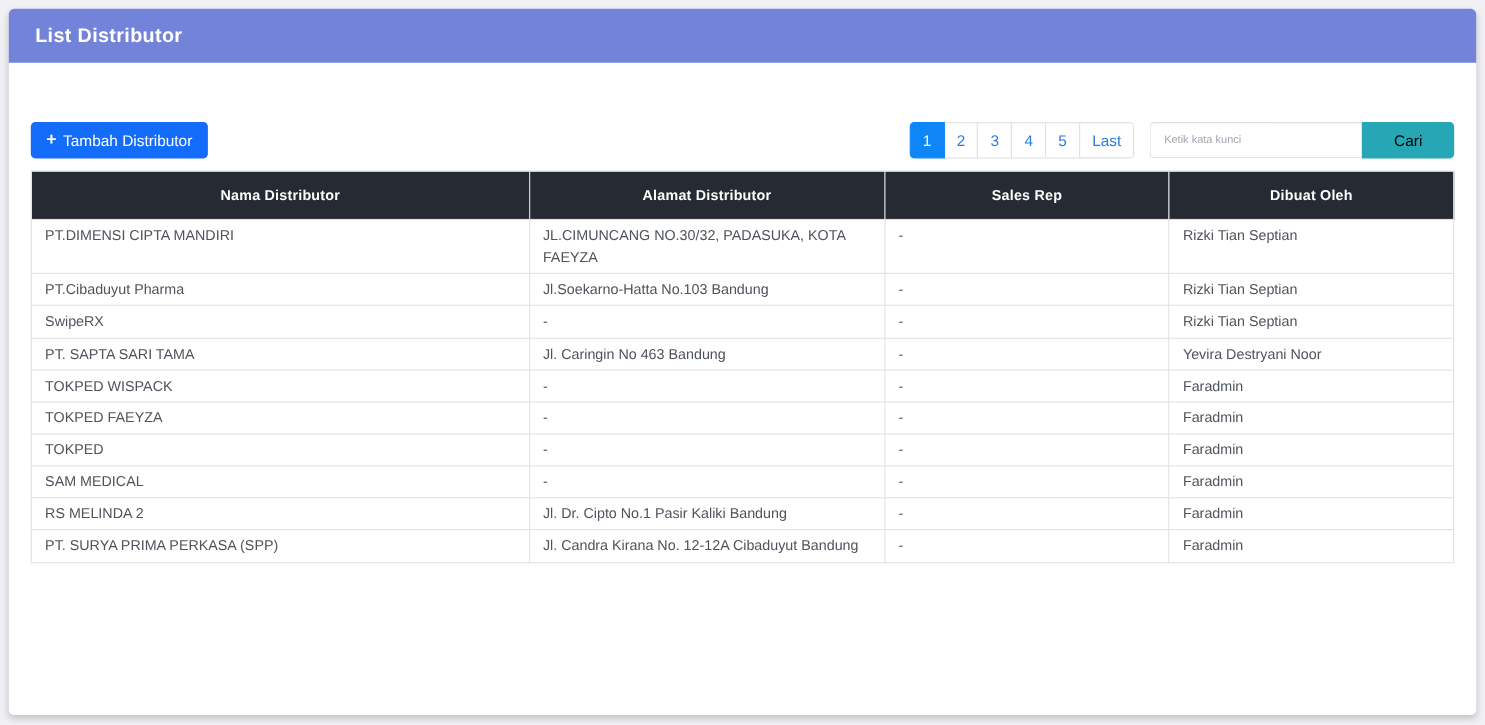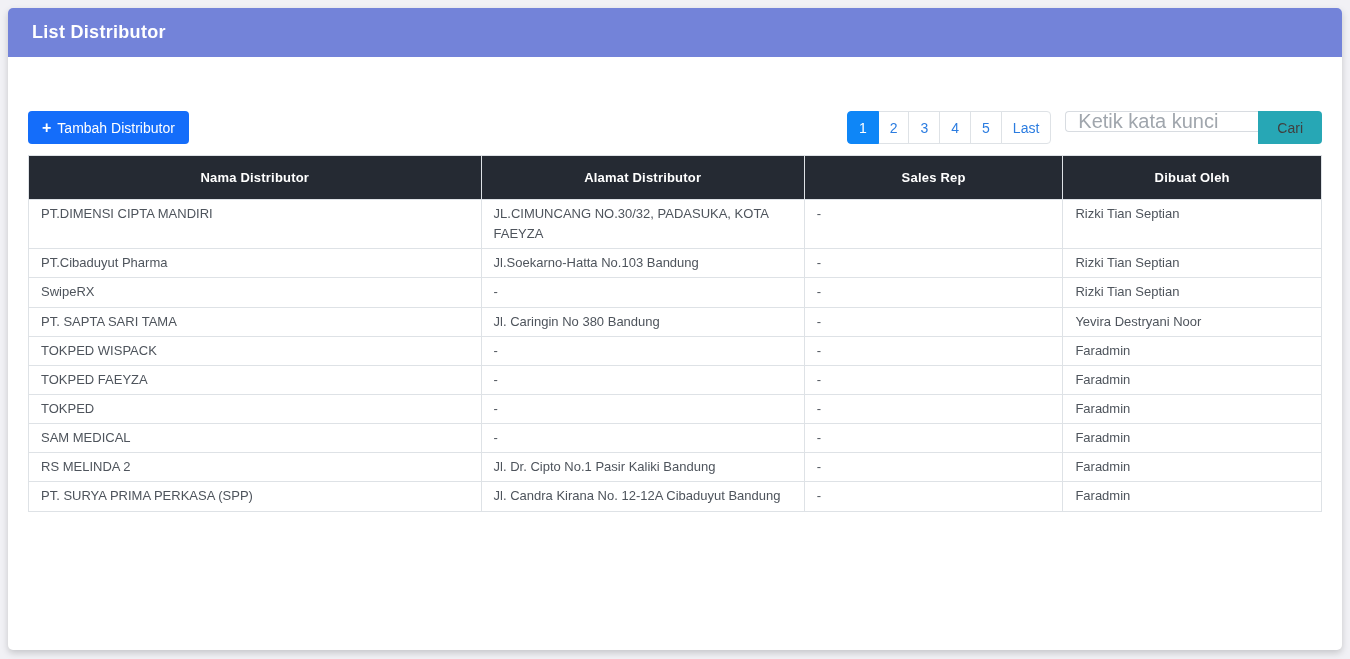--- a/index.html
+++ b/index.html
@@ -81,37 +81,37 @@
     background: var(--primary-active, #0e86f7);
     border-color: var(--primary-active, #0e86f7);
     color: #ffffff;
     position: relative;
     z-index: 1;
   }
 
   .search-group { display: flex; }
   .search-input {
     width: 193px;
-    height: 21px;
+    height: 33px;
     border: 1px solid #d8dce1;
     border-right: none;
     border-radius: 4px 0 0 4px;
     padding: 0 12px;
-    font-size: 20px;
+    font-size: 10px;
     color: #54585f;
     font-family: "Liberation Sans", sans-serif;
     outline: none;
   }
   .search-input::placeholder { color: #a0a6ad; }
   .btn-cari {
     background: var(--teal, #27a7b5);
-    color: #404040;
+    color: #000000;
     border: none;
     border-radius: 0 4px 4px 0;
-    padding: 0 19px;
+    padding: 0 29px;
     height: 33px;
     font-size: 14px;
     font-weight: 500;
     font-family: "Liberation Sans", sans-serif;
     cursor: pointer;
     text-align: center;
   }
 
   table {
     width: 100%;
@@ -204,21 +204,21 @@
 
   <tr>
     <td>SwipeRX</td>
     <td>-</td>
     <td>-</td>
     <td>Rizki Tian Septian</td>
   </tr>
 
   <tr>
     <td>PT. SAPTA SARI TAMA</td>
-    <td>Jl. Caringin No 380 Bandung</td>
+    <td>Jl. Caringin No 463 Bandung</td>
     <td>-</td>
     <td>Yevira Destryani Noor</td>
   </tr>
 
   <tr>
     <td>TOKPED WISPACK</td>
     <td>-</td>
     <td>-</td>
     <td>Faradmin</td>
   </tr>

